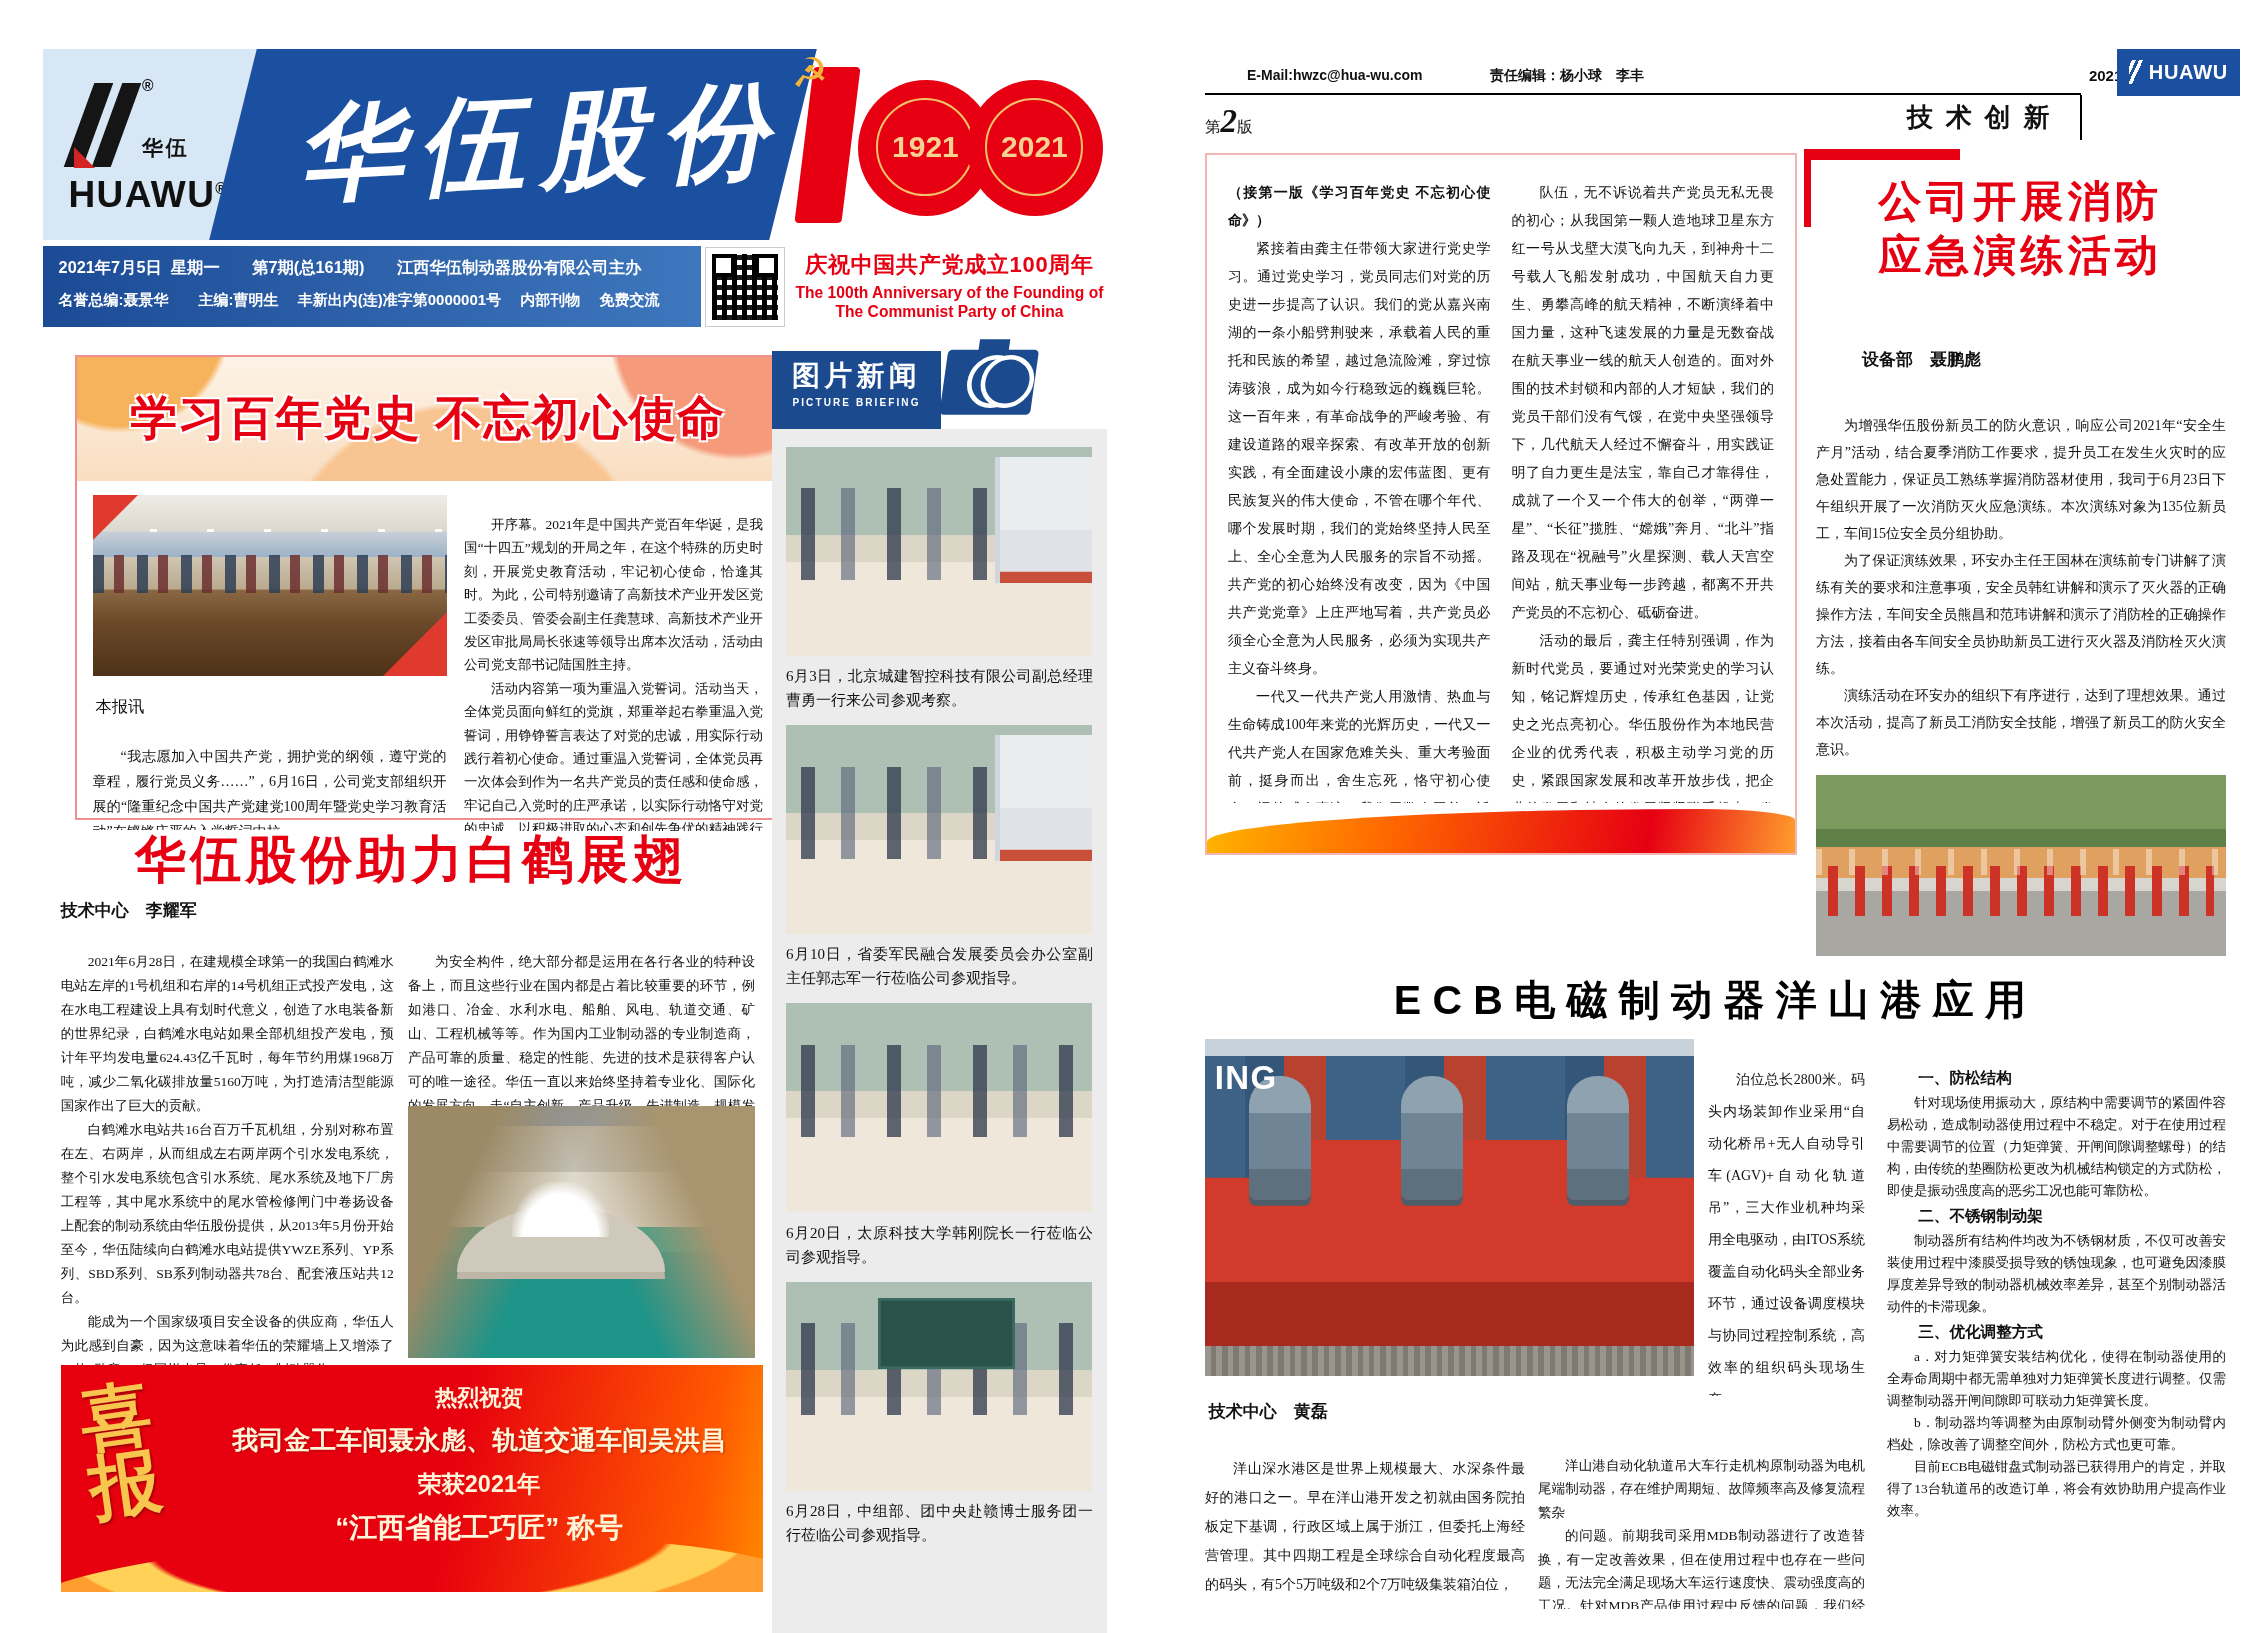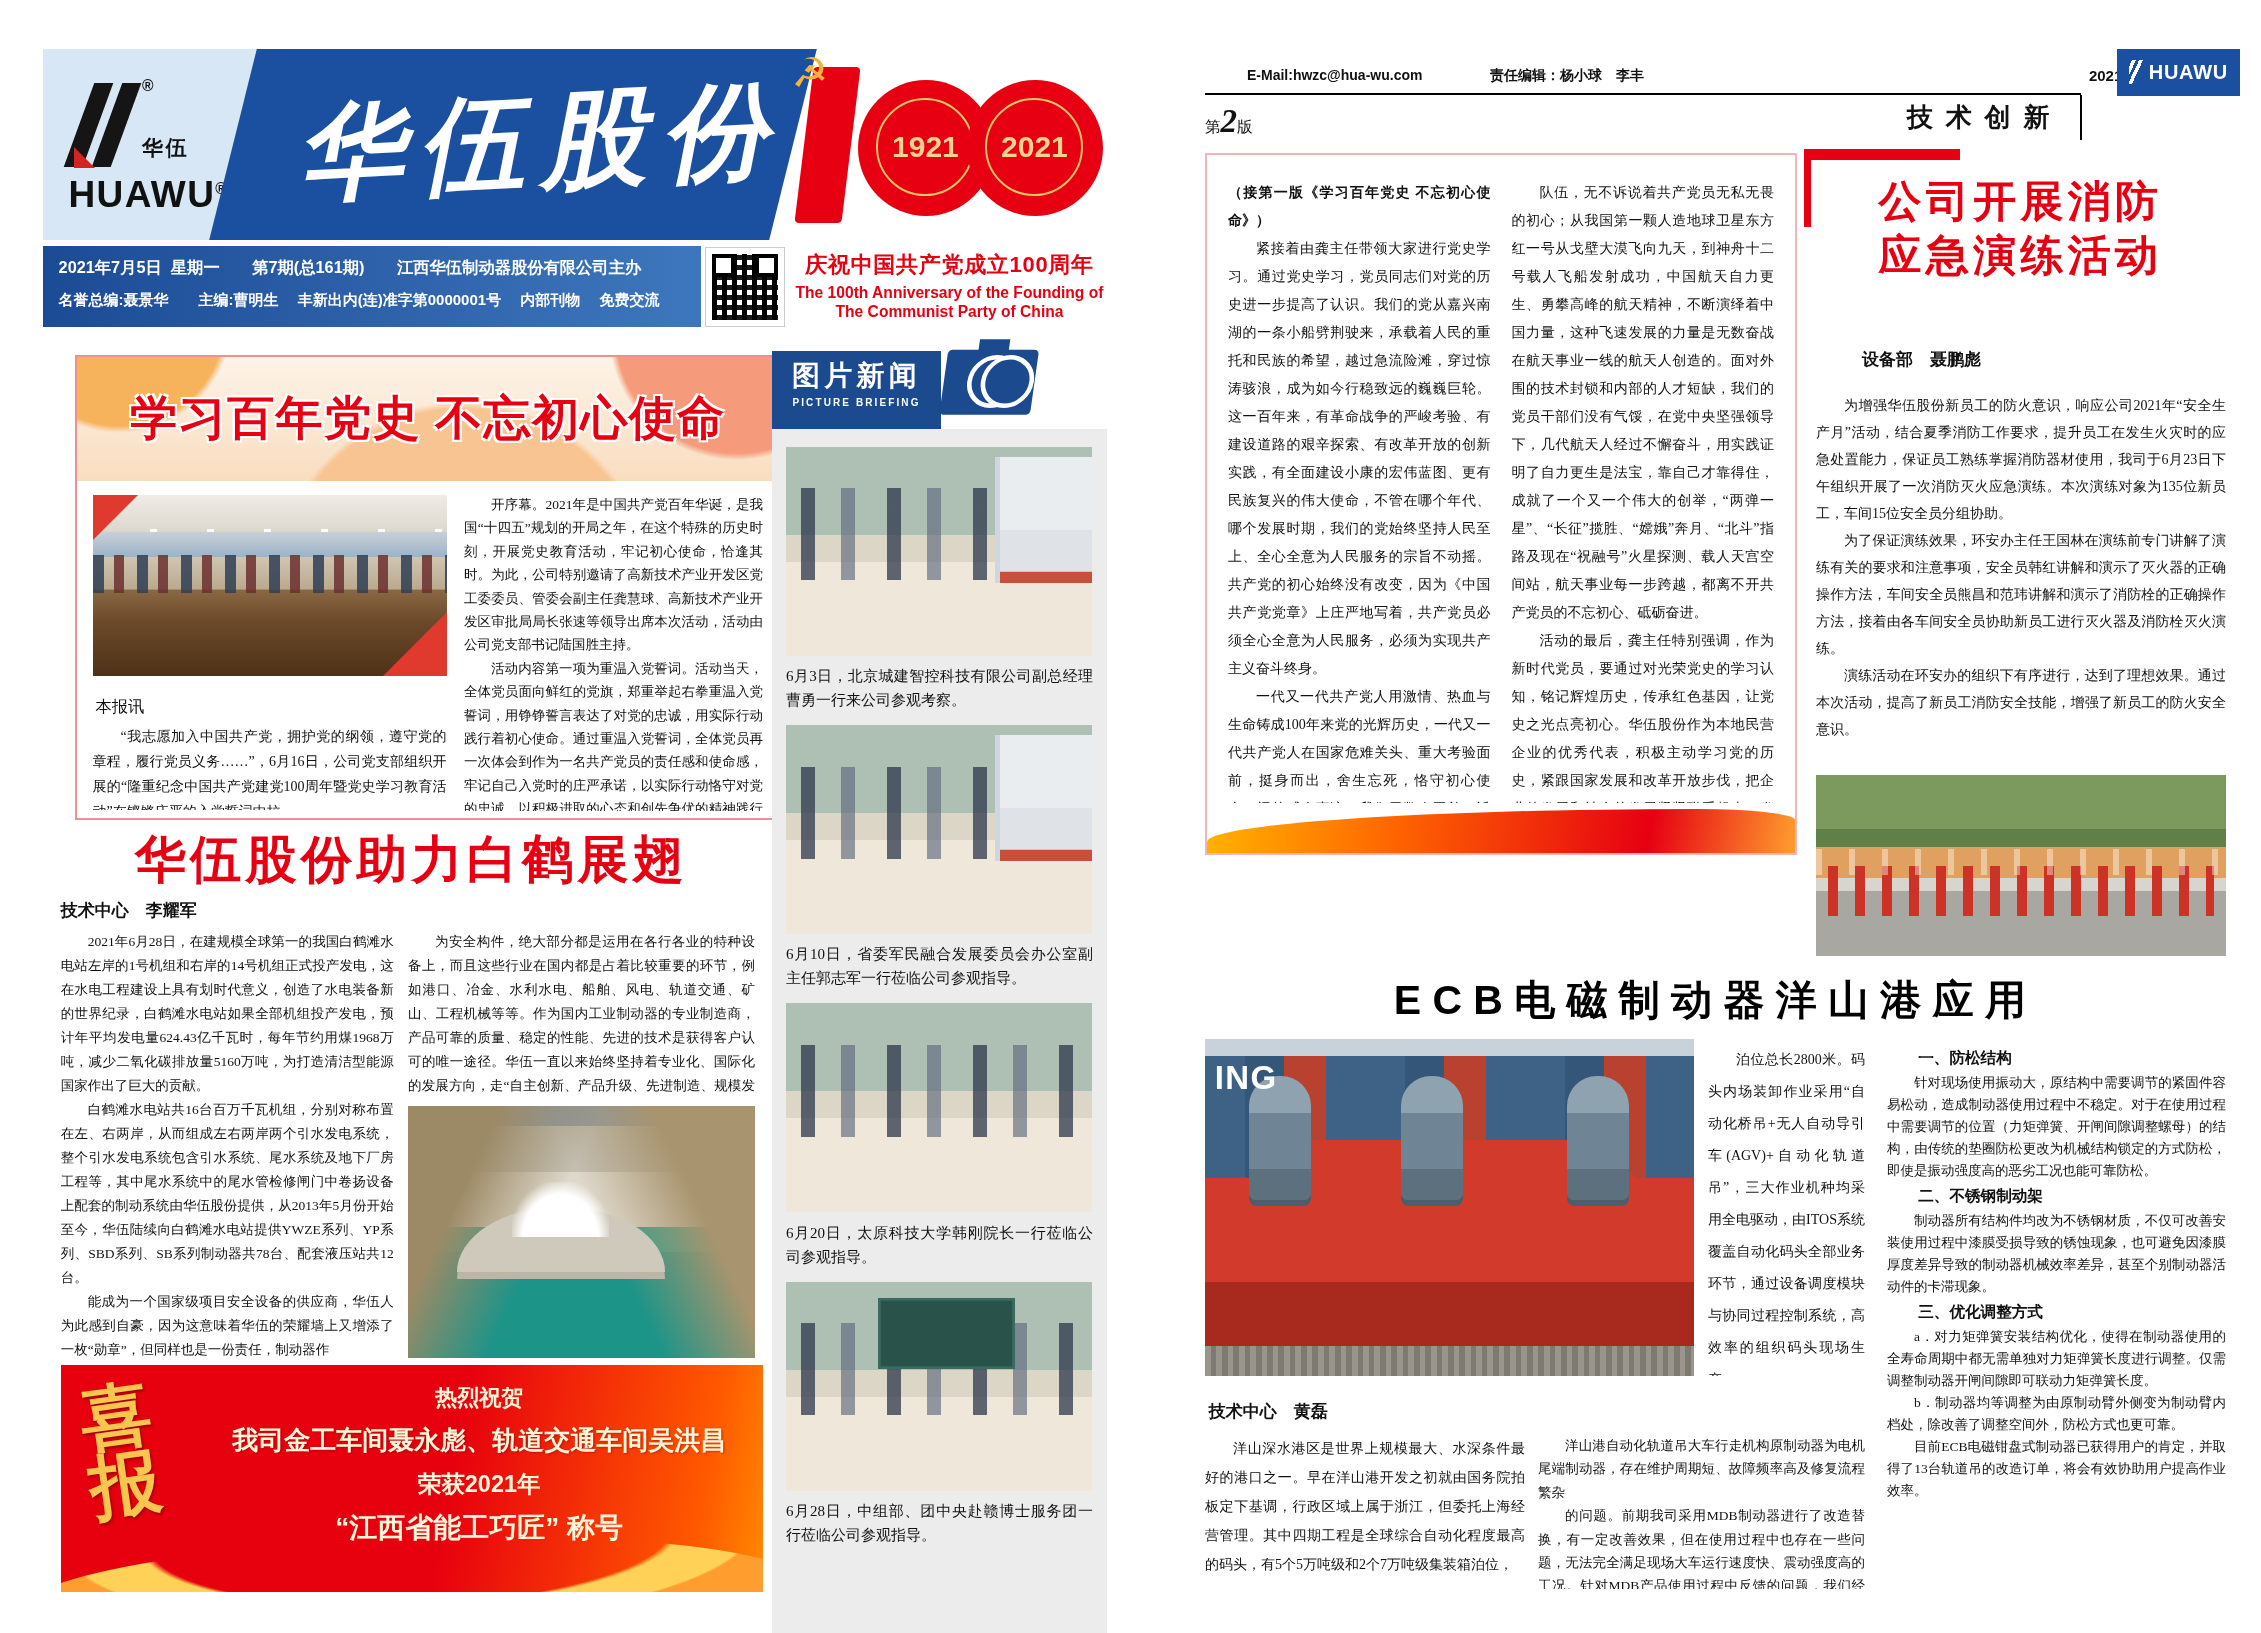--- a/index.html
+++ b/index.html
@@ -1,19 +1,19 @@
 <!DOCTYPE html>
 <html style="font-size:11.3px"><head>
 <meta charset="utf-8">
 <style>
   html,body{margin:0;padding:0;background:#fff;}
   body{width:2261px;height:1633px;position:relative;font-family:"Liberation Serif",serif;color:#111;}
   .abs{position:absolute;}
   .jt{text-align:justify;text-justify:inter-ideograph;}
-  .clip{overflow:hidden;}
+  .clip{overflow:hidden;margin-top:20px;}
   p{margin:0;text-indent:2em;}
   .nowrap{white-space:pre;}
 
   
   #lp{position:absolute;left:43px;top:43px;width:1063px;height:1549px;}
   #rp{position:absolute;left:1191px;top:43px;width:1049px;height:1549px;}
 
   
   .m-light{left:0;top:5.7px;width:305px;height:191px;background:#d8e7f5;}
   .m-light::after{content:"";position:absolute;right:-41px;top:0;width:24px;height:100%;background:#b9d4ec;transform:skewX(-14deg);}

